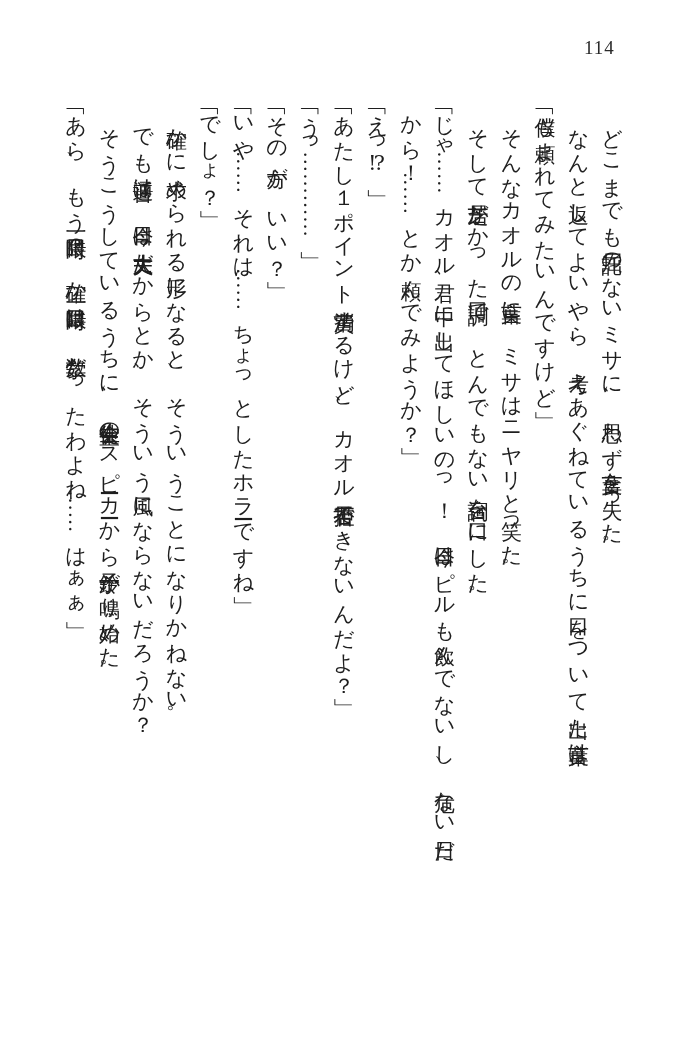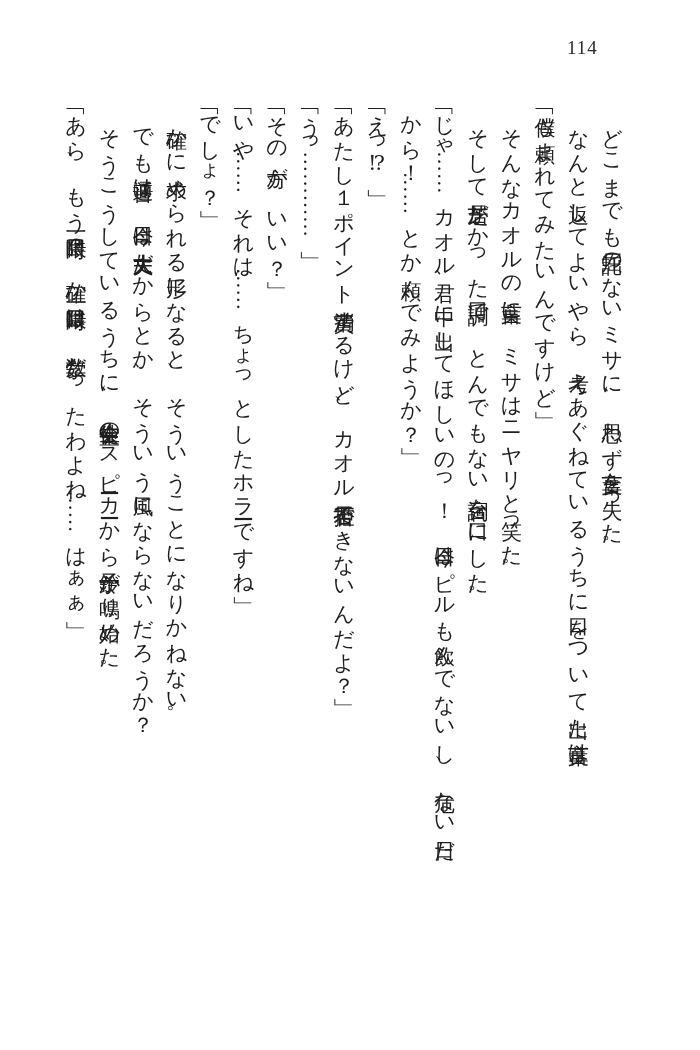--- a/index.html
+++ b/index.html
@@ -11,21 +11,21 @@
     position: relative;
     width: 700px;
     height: 1050px;
     background: #ffffff;
     overflow: hidden;
     font-family: "Liberation Serif", "DejaVu Serif", serif;
   }
   .page-number {
     position: absolute;
     top: 37px;
-    left: 567px;
+    left: 584px;
     font-size: 19px;
     letter-spacing: 1px;
     color: #2a2a2a;
     font-family: "Liberation Serif", "DejaVu Serif", serif;
   }
   .text-block {
     position: absolute;
     top: 101px;
     right: 72px;
     height: 880px;

